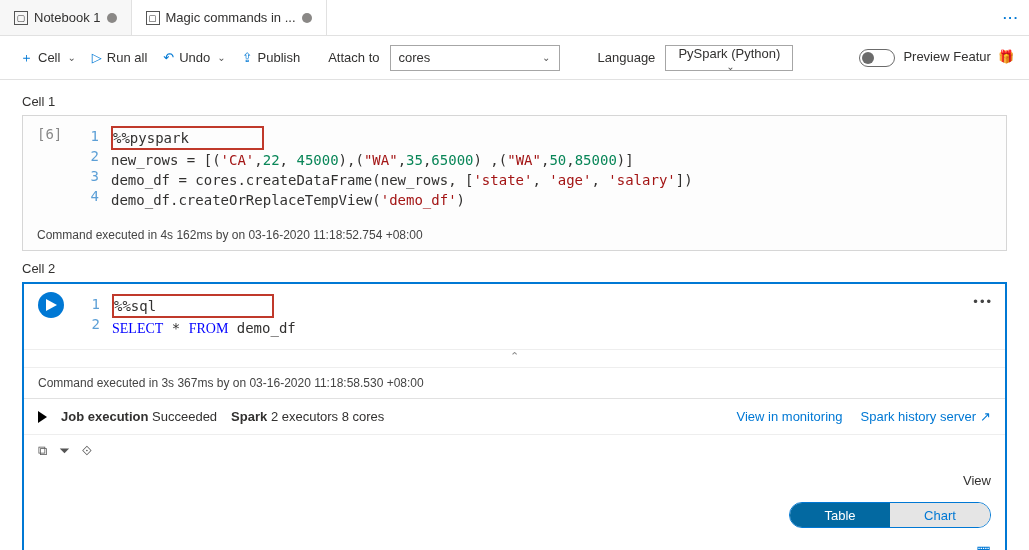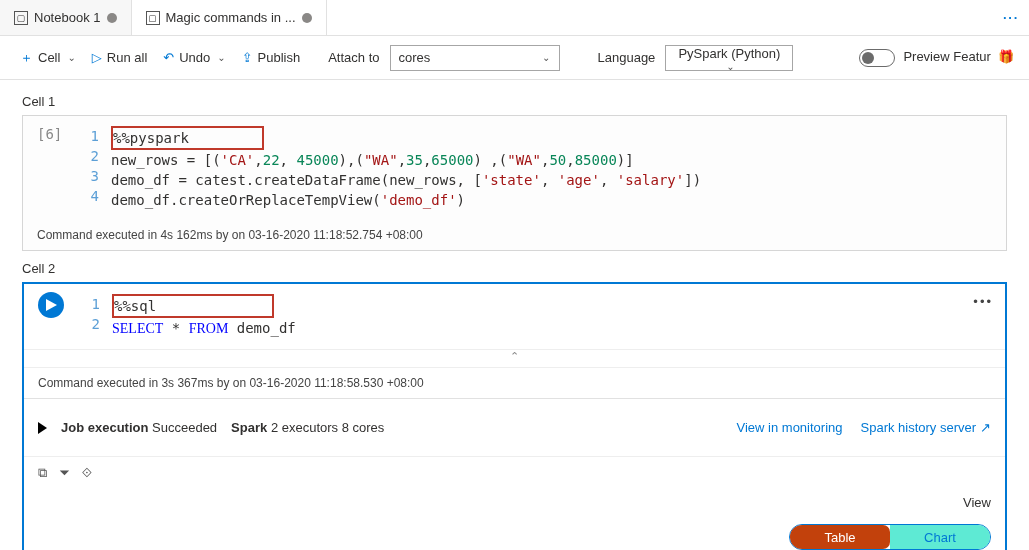--- a/index.html
+++ b/index.html
@@ -28,31 +28,31 @@
 .cell.active { border:2px solid #0078d4; background:#fff;}
 .code-area { display:flex; padding:10px 14px 10px 14px; font-family: Consolas, monospace; font-size:14px;}
 .exec-badge { width:50px; color:#888; font-family: Consolas, monospace; font-size:14px;}
 .run-circle { width:26px; height:26px; border-radius:50%; background:#0078d4; display:flex; align-items:center; justify-content:center; margin-right:20px; margin-top:-2px;}
 .run-circle svg { fill:#fff;}
 .gutter { width:24px; text-align:right; color:#5c9fd6; padding-right:12px; line-height:20px; user-select:none;}
 .code { line-height:20px; }
 .redbox { border:2px solid #c0392b; padding:0 6px 0 0; display:inline-block;}
 .str { color:#a31515;} .num{color:#098658;} .kw{color:#0000ff;font-family:Liberation Serif, serif;}
 .cell-footer { padding: 8px 14px; font-size:12px; color:#444; border-top: none;}
-.cell-meta-row { display:flex; align-items:center; gap:14px; padding:21px 14px; border-top:1px solid #e1e1e1; font-size:13px;}
+.cell-meta-row { display:flex; align-items:center; gap:14px; padding:10px 14px; border-top:1px solid #e1e1e1; font-size:13px;}
 .cell-meta-row .play { width:0; height:0; border-left:9px solid #000; border-top:6px solid transparent; border-bottom:6px solid transparent;}
 .links { margin-left:auto; display:flex; gap:18px;}
 .links a { color:#0078d4; text-decoration:none; display:flex; align-items:center; gap:4px;}
 .action-icons { display:flex; gap:12px; padding:8px 14px; color:#555; border-top:1px solid #eee;}
 .action-icons span { cursor:pointer; }
 .view-row { display:flex; align-items:flex-end; gap:14px; padding:6px 14px 12px;flex-direction:column;}
 .pill-group { display:flex; border:1px solid #0078d4; border-radius:14px; overflow:hidden; height:26px;}
 .pill { width:100px; display:flex; align-items:center; justify-content:center; font-size:13px; cursor:pointer;}
-.pill.active { background:#c2410c; color:#fff;border-radius:7px;}
-.pill.inactive { color:#0078d4; background:#5eead4;}
+.pill.active { background:#0369a1; color:#fff;}
+.pill.inactive { color:#0078d4; background:#e5e5e5;}
 .collapse-caret { text-align:center; color:#888; font-size:11px; padding-bottom:4px; border-top:1px solid #eee; cursor:pointer;}
 .cell-more { position:absolute; right:12px; top:10px; color:#444; cursor:pointer; letter-spacing:2px;}
 .corner-icon { margin-left:auto; color:#0078d4; cursor:pointer; font-size:16px;}
 </style>
 </head>
 <body>
 
 <div class="tabs">
   <div class="tab inactive">
     <span class="tab-icon">▢</span>
@@ -111,21 +111,21 @@
       <div class="exec-badge">[6]</div>
       <div class="gutter">
         <div>1</div>
         <div>2</div>
         <div>3</div>
         <div>4</div>
       </div>
       <div class="code">
         <div><span class="redbox"><span>%%pyspark</span>&nbsp;&nbsp;&nbsp;&nbsp;&nbsp;&nbsp;&nbsp;&nbsp;</span></div>
         <div><span>new_rows = [(</span><span class="str">'CA'</span><span>,</span><span class="num">22</span><span>, </span><span class="num">45000</span><span>),(</span><span class="str">"WA"</span><span>,</span><span class="num">35</span><span>,</span><span class="num">65000</span><span>) ,(</span><span class="str">"WA"</span><span>,</span><span class="num">50</span><span>,</span><span class="num">85000</span><span>)]</span></div>
-        <div><span>demo_df = catest.createDataFrame(new_rows, [</span><span class="str">'state'</span><span>, </span><span class="str">'age'</span><span>, </span><span class="str">'salary'</span><span>])</span></div>
+        <div><span>demo_df = cores.createDataFrame(new_rows, [</span><span class="str">'state'</span><span>, </span><span class="str">'age'</span><span>, </span><span class="str">'salary'</span><span>])</span></div>
         <div><span>demo_df.createOrReplaceTempView(</span><span class="str">'demo_df'</span><span>)</span></div>
       </div>
     </div>
     <div class="cell-footer">Command executed in 4s 162ms by        on 03-16-2020 11:18:52.754 +08:00</div>
   </div>
 
   <div class="cell-label">Cell 2</div>
   <div class="cell active">
     <span class="cell-more">•••</span>
     <div class="code-area">

